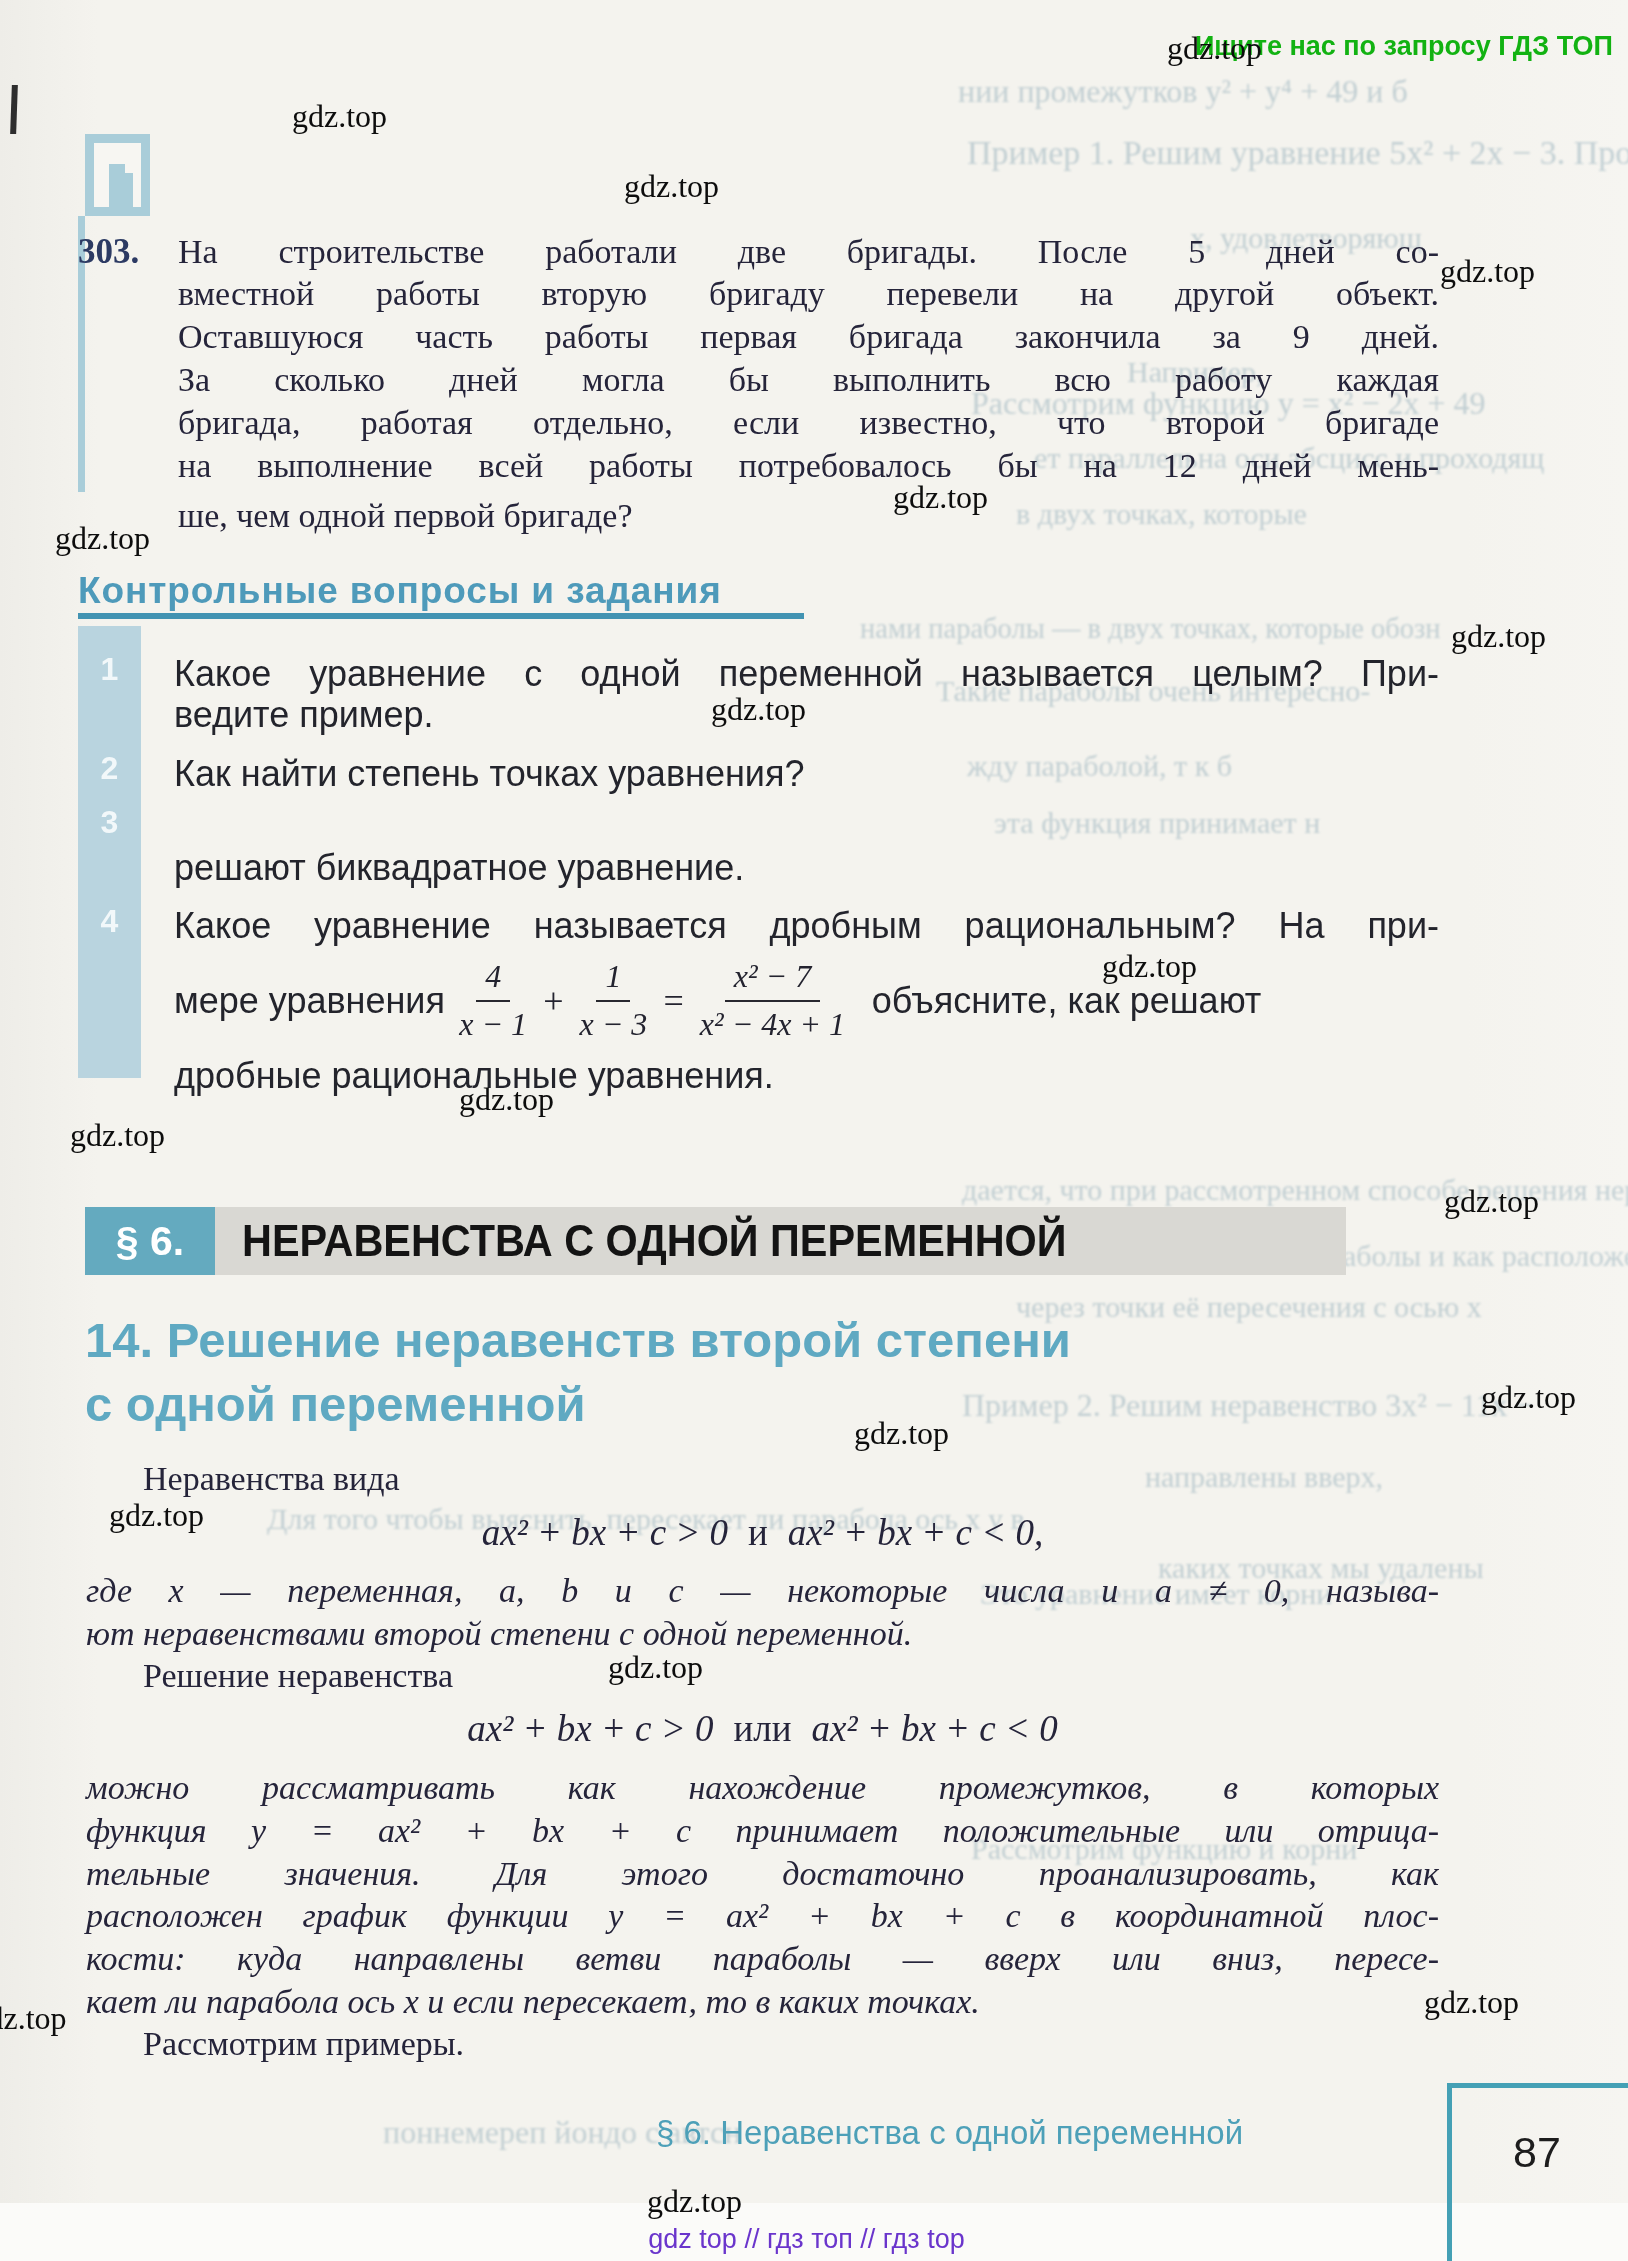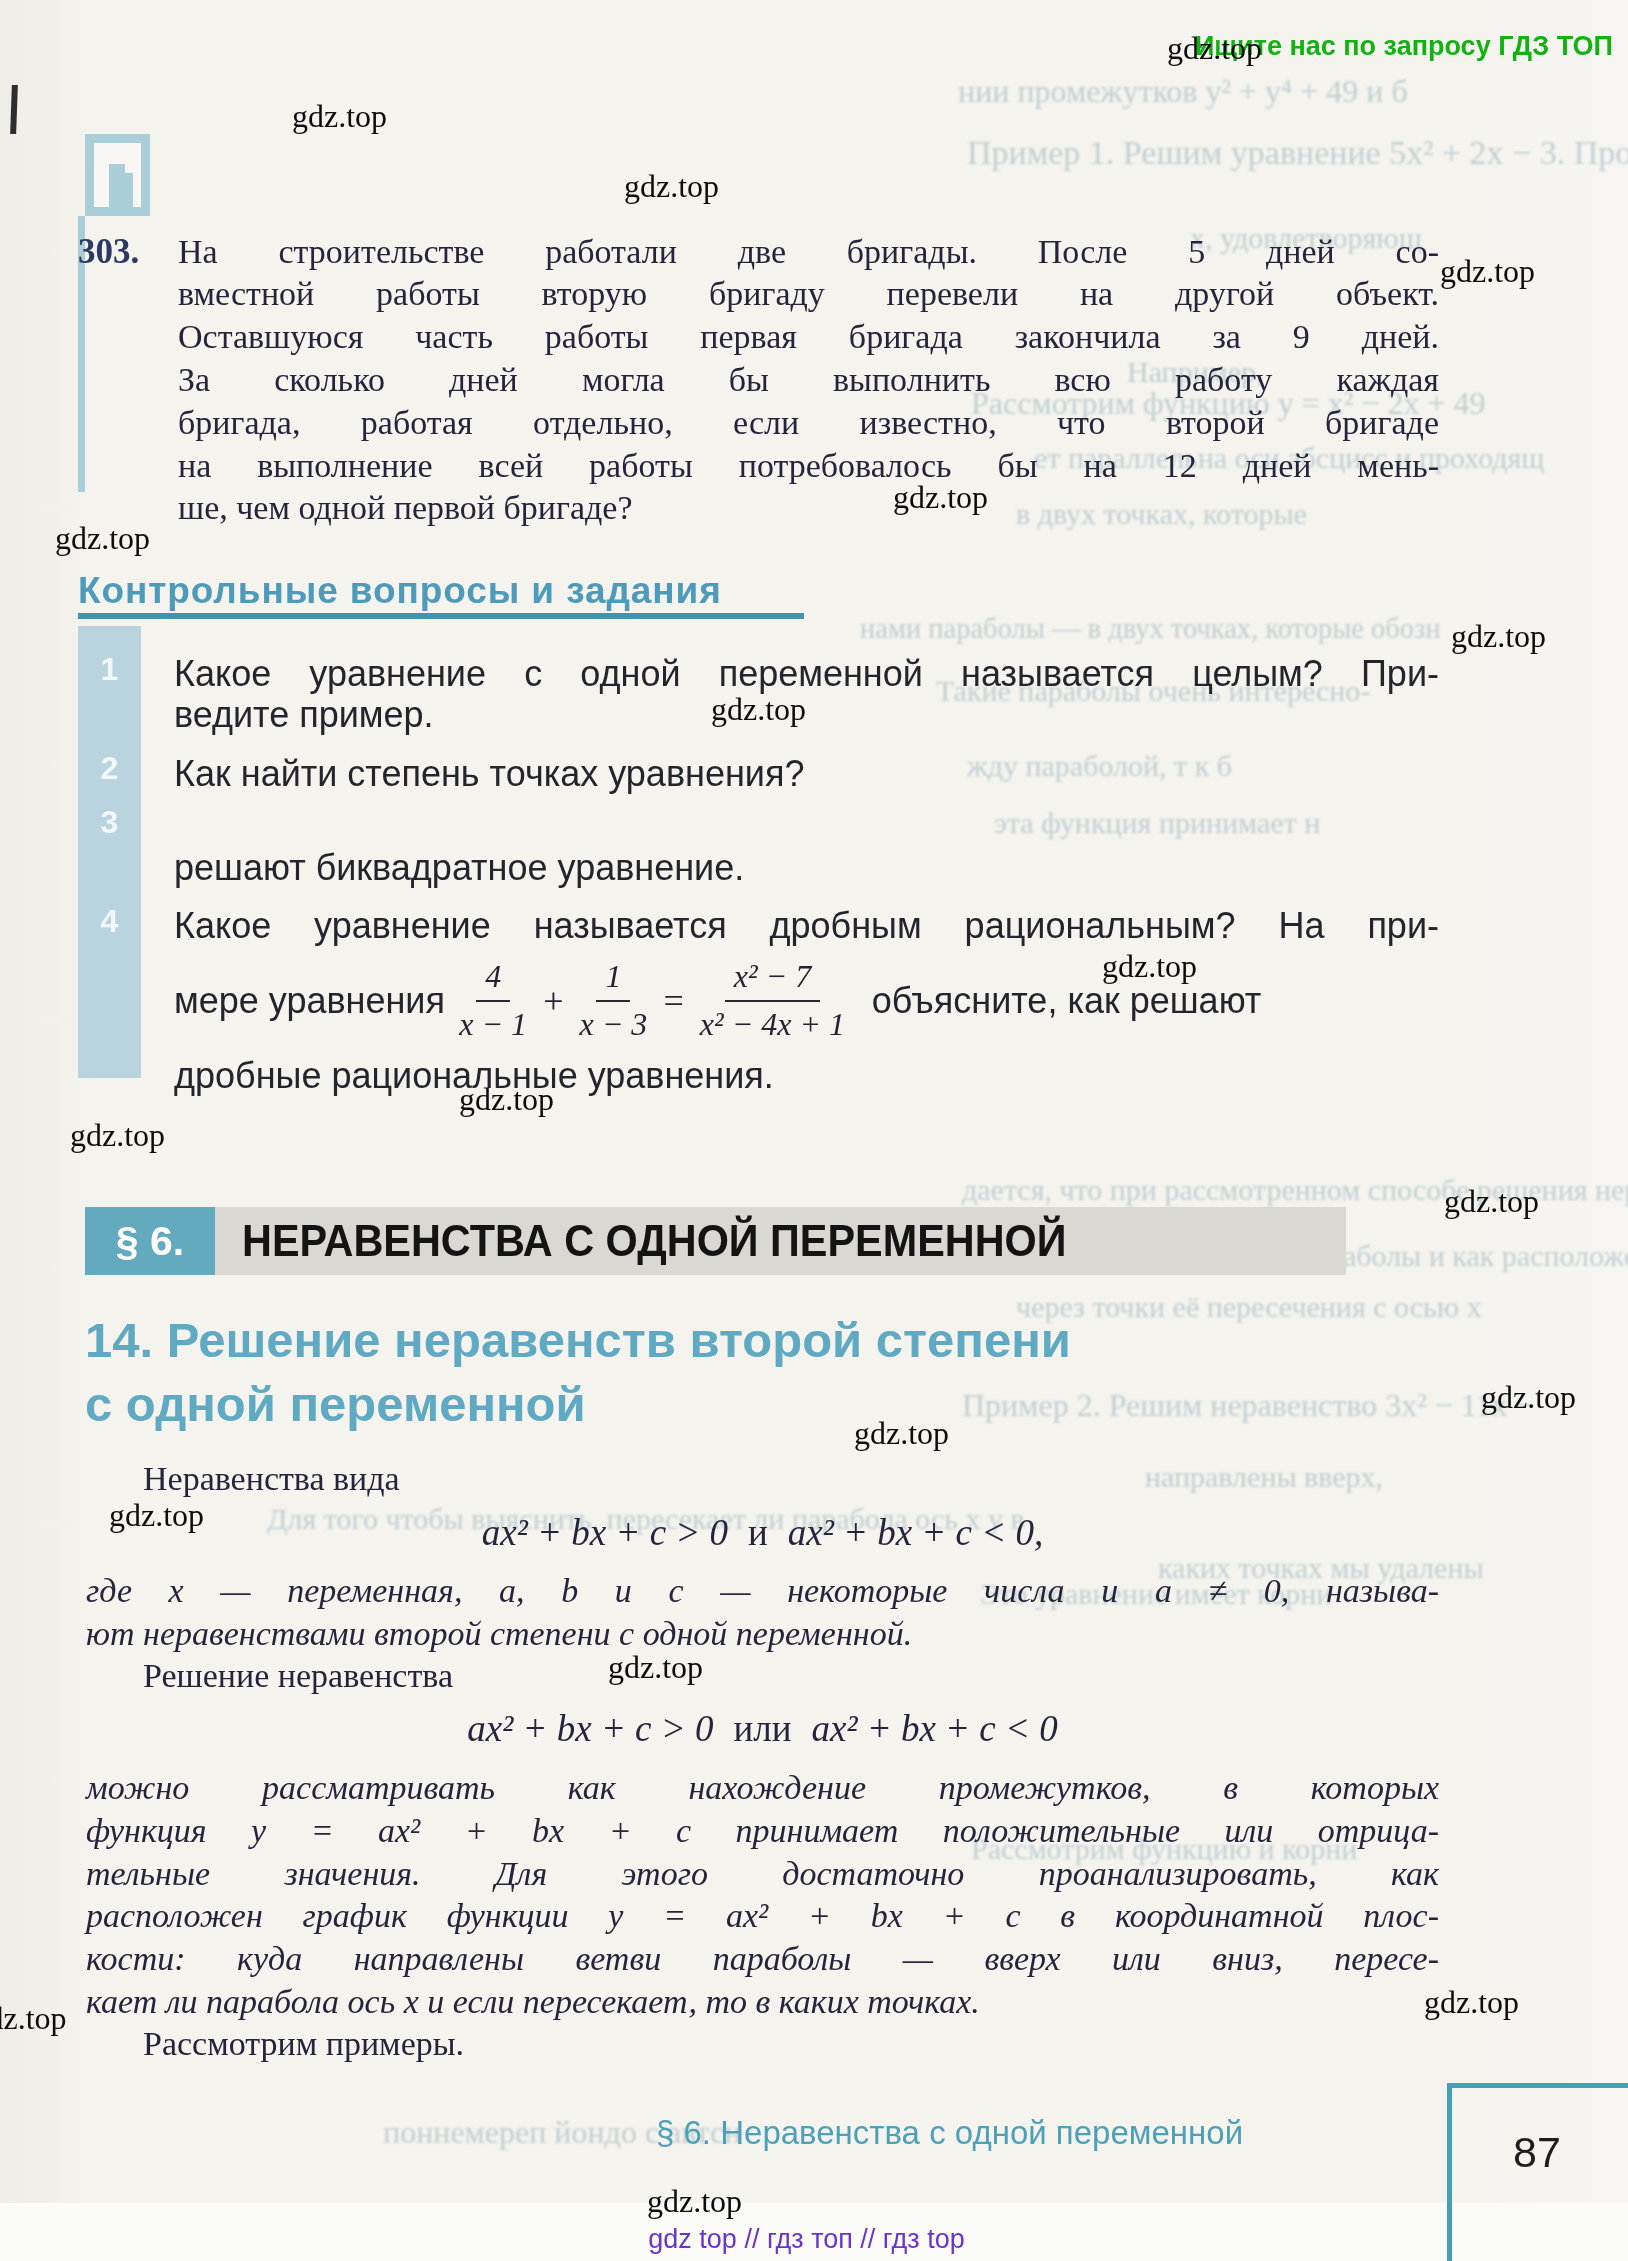--- a/index.html
+++ b/index.html
@@ -28,21 +28,21 @@
   
   .ex-icon{position:absolute;left:85px;top:134px;width:65px;height:82px;box-sizing:border-box;
     border:9px solid #a9cdd9;background:#f7f6f2;z-index:2;}
   .ex-inner{position:absolute;left:15px;top:21.4px;width:24px;height:45px;background:#a9cdd9;}
   .ex-inner:before{content:"";position:absolute;left:16px;top:0;width:8px;height:9px;background:#f7f6f2;}
   .vline{position:absolute;left:78px;top:216px;width:7.1px;height:276px;background:#a9cdd9;}
   
   .p-num{position:absolute;left:78px;top:232px;font-size:35px;font-weight:bold;color:#2c3a63;z-index:3;}
   .jline{position:absolute;left:178px;width:1261px;font-size:34px;line-height:1.2;
     text-align:justify;text-align-last:justify;z-index:3;}
-  .lline{position:absolute;left:178px;width:1261px;font-size:34px;line-height:1.2;z-index:3;}
+  .lline{position:absolute;left:178px;width:1261px;font-size:34px;line-height:1.2;z-index:3;margin-top:8px;}
   
   .cq-title{position:absolute;left:78px;top:570px;font-family:"Liberation Sans","DejaVu Sans",sans-serif;
     font-size:37px;font-weight:bold;color:#4e9aba;letter-spacing:0.9px;z-index:3;}
   .cq-rule{position:absolute;left:78px;top:613px;width:726px;height:6.2px;background:#4293b2;z-index:3;}
   .q-strip{position:absolute;left:78px;top:626px;width:63px;height:452px;background:#b9d4df;z-index:2;}
   .q-num{position:absolute;left:78px;width:63px;text-align:center;
     font-family:"Liberation Sans","DejaVu Sans",sans-serif;font-size:32px;font-weight:bold;color:#f2f8fa;z-index:3;}
   .qline{position:absolute;left:174px;width:1265px;font-family:"Liberation Sans","DejaVu Sans",sans-serif;
     font-size:36px;line-height:1.15;color:#23242c;text-align:justify;text-align-last:justify;z-index:3;}
   .qline.short{text-align:left;text-align-last:left;}

